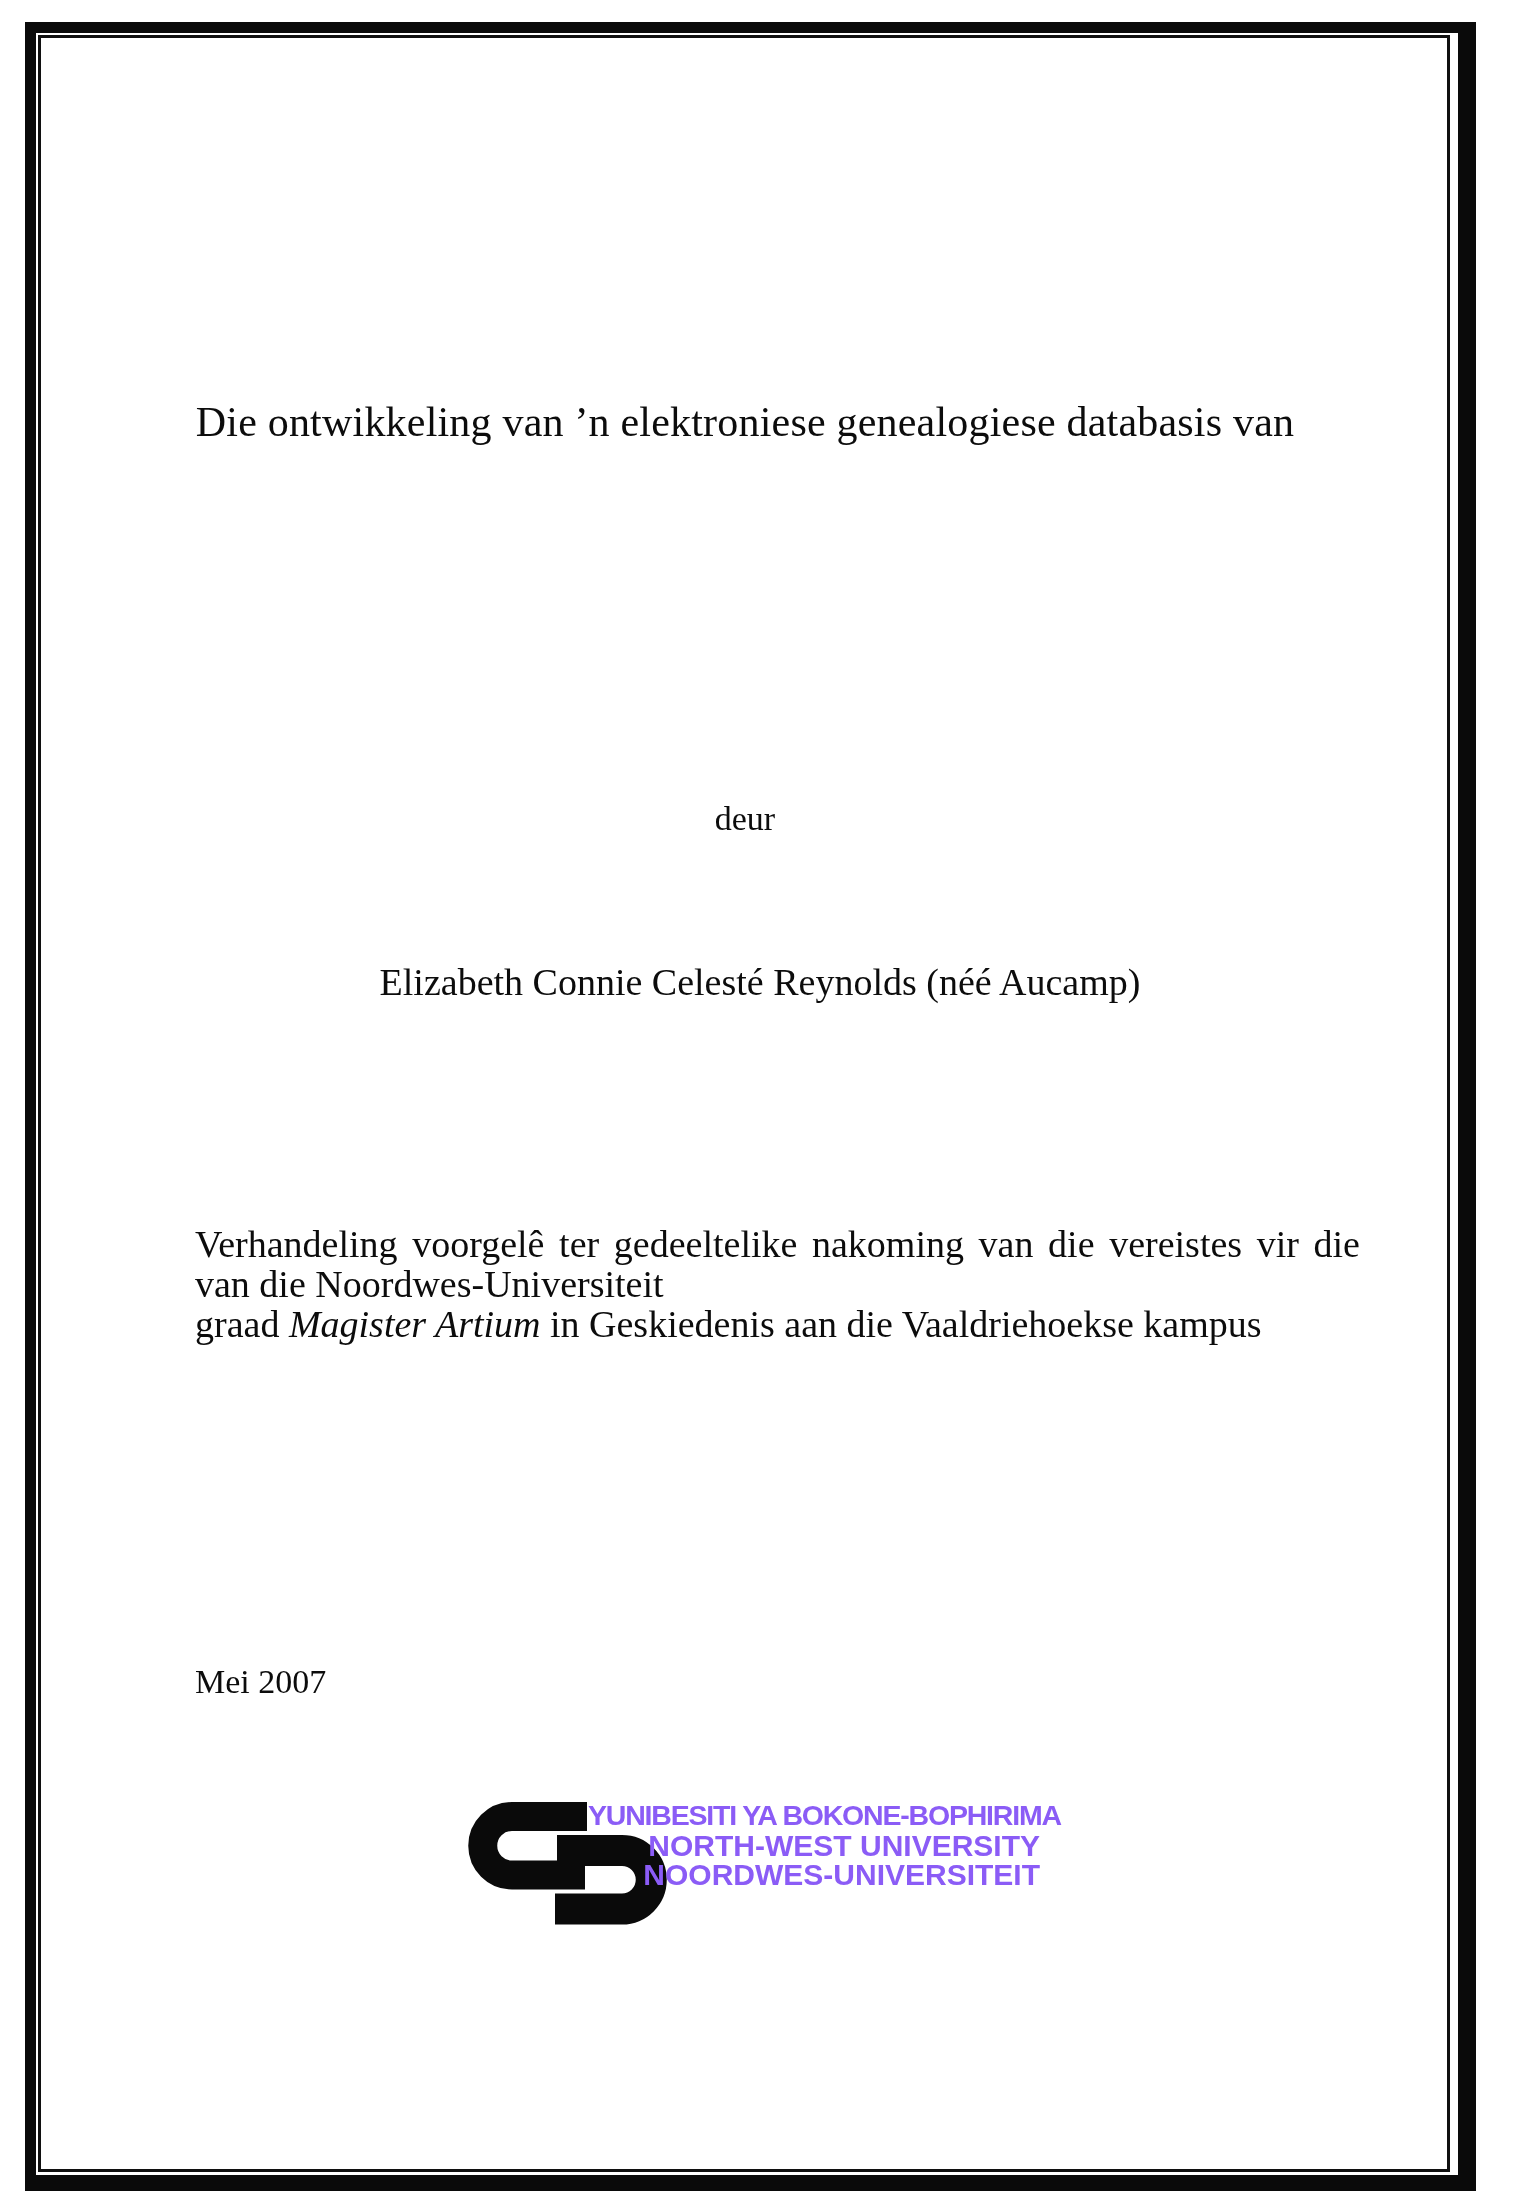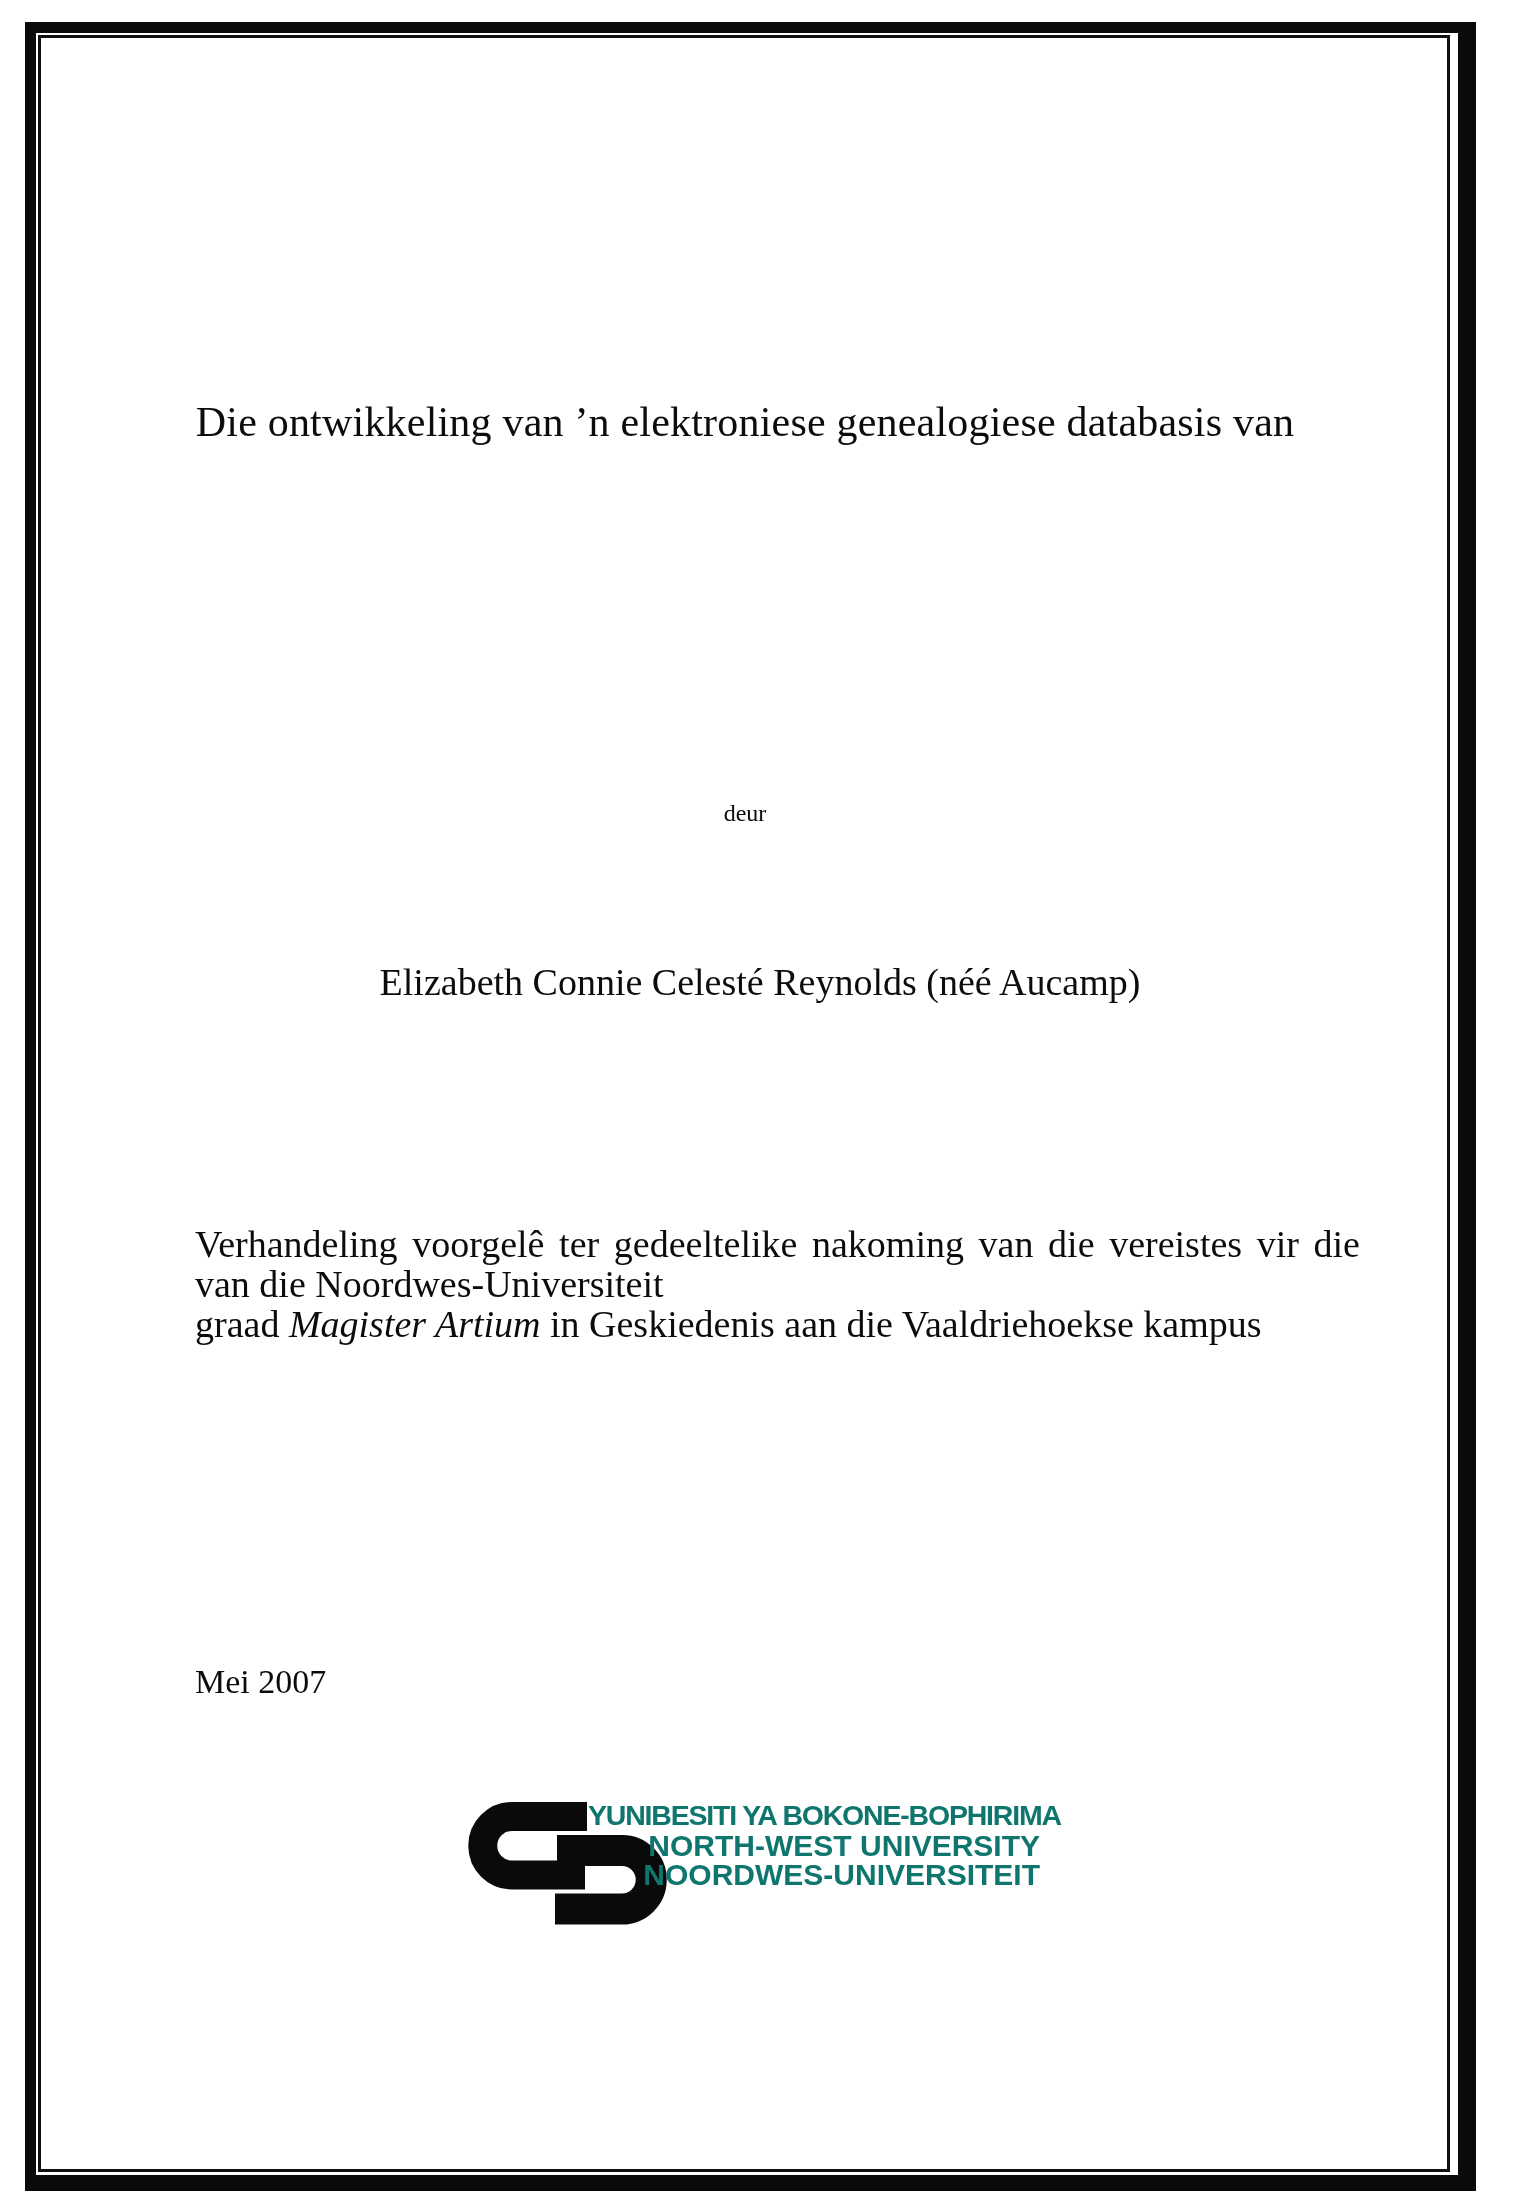--- a/index.html
+++ b/index.html
@@ -37,21 +37,21 @@
     font-size: 42px;
     letter-spacing: 0.2px;
   }
   .title-line1 { line-height: 48px; }
   .title-line2 { line-height: 48px; margin-top: 28px; }
   .byline {
     position: absolute;
     left: 0; right: 0;
     top: 800px;
     text-align: center;
-    font-size: 24px;
+    font-size: 34px;
   }
   .author {
     position: absolute;
     left: 0; right: 0;
     top: 960px;
     text-align: center;
     font-size: 38px;
     padding-left: 30px;
   }
   .statement {
@@ -91,21 +91,21 @@
     height: 125px;
   }
   .logo-wordmark {
     position: absolute;
     left: 121px;
     top: 2px;
     width: 452px;
     text-align: right;
     font-family: "Liberation Sans", "DejaVu Sans", sans-serif;
     font-weight: 700;
-    color: #0f766e;
+    color: #8b5cf6;
   }
   .wm-line1 {
     font-size: 28.5px;
     line-height: 29.5px;
     letter-spacing: -1.2px;
     white-space: nowrap;
   }
   .wm-line2, .wm-line3 {
     font-size: 30px;
     line-height: 29.5px;

